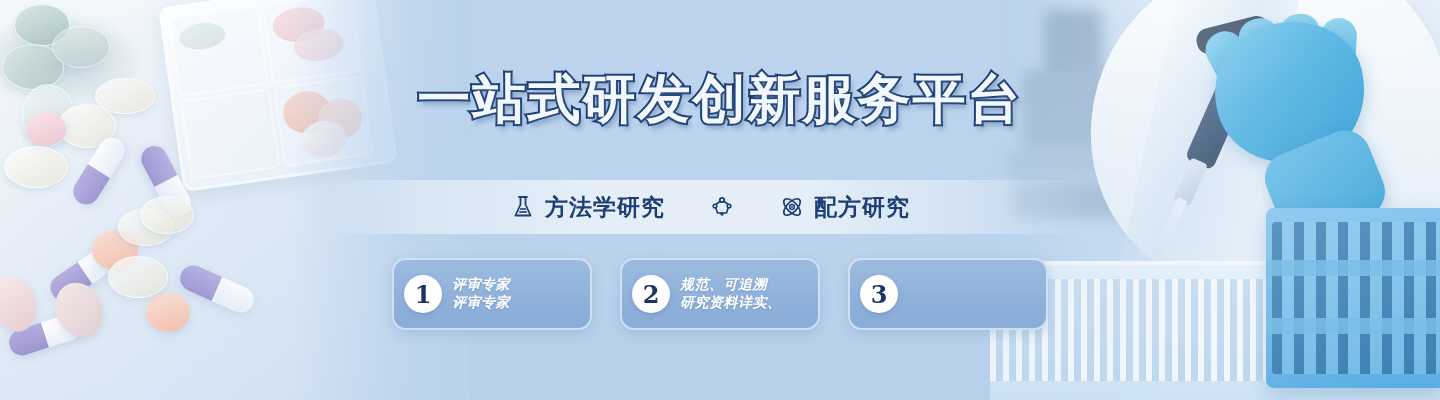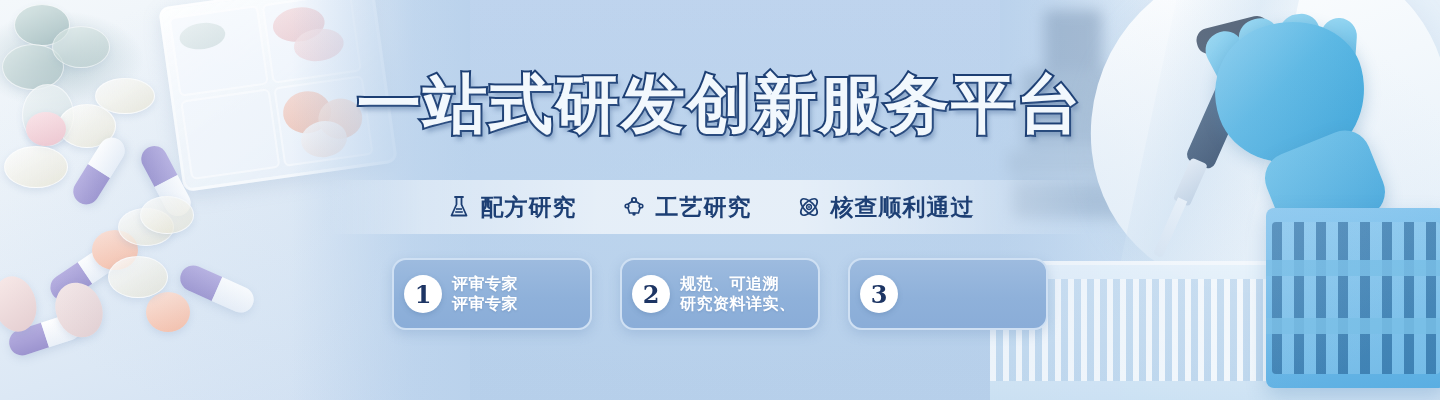--- a/index.html
+++ b/index.html
@@ -139,21 +139,21 @@
     mix-blend-mode:normal;
   }
 
   
   .content{position:absolute;inset:0;}
 
   .title{
     position:absolute;left:0;right:0;top:72px;
     text-align:center;
     font-family:"DejaVu Sans","Liberation Sans",sans-serif;
-    font-size:64px;
+    font-size:53px;
     font-weight:bold;
     letter-spacing:2px;
     color:#f2f8fd;
     -webkit-text-stroke:4px #1d3f74;
     paint-order:stroke fill;
     text-shadow:3px 5px 5px rgba(70,105,150,.45);
     line-height:1;
     white-space:nowrap;
   }
 
@@ -195,23 +195,24 @@
     width:38px;height:38px;flex:0 0 38px;border-radius:50%;
     background:#ffffff;
     display:flex;align-items:center;justify-content:center;
     font-family:"DejaVu Serif","Liberation Serif",serif;
     font-size:24px;font-weight:bold;color:#1d3564;
     box-shadow:0 2px 5px rgba(80,115,160,.3);
   }
   .card-lines{margin-left:10px;}
   .card-lines div{
     font-family:"DejaVu Sans","Liberation Sans",sans-serif;
-    font-size:16px;font-weight:bold;color:#ffffff;line-height:1.28;
+    font-size:14px;font-weight:bold;color:#ffffff;line-height:1.28;
     white-space:nowrap;letter-spacing:.5px;
     text-shadow:0 1px 2px rgba(70,105,150,.25);
+    font-style:italic;
   }
 </style>
 </head>
 <body>
 
 <div class="banner">
 
   <div class="bg-base"></div>
 
   <div class="bg-left">
@@ -308,49 +309,48 @@
     <div class="subbar">
 
       <div class="subitem">
         <span class="ico">
           <svg viewBox="0 0 26 26" width="26" height="26">
             <path d="M9 3h8M10.5 3v7.5L5.5 21.5h15L15.5 10.5V3" fill="none" stroke="#1d3f74" stroke-width="1.8" stroke-linecap="round" stroke-linejoin="round"></path>
             <line x1="10" y1="15" x2="16" y2="15" stroke="#1d3f74" stroke-width="1.6"></line>
             <line x1="9.2" y1="18" x2="16.8" y2="18" stroke="#1d3f74" stroke-width="1.6"></line>
           </svg>
         </span>
-        <span class="txt">配方研究</span>
+        <span class="txt">方法学研究</span>
       </div>
 
       <div class="subitem">
         <span class="ico">
           <svg viewBox="0 0 26 26" width="26" height="26">
             <path d="M13 6 L6 11 L8.5 19 L17.5 19 L20 11 Z" fill="none" stroke="#1d3f74" stroke-width="1.6" stroke-linejoin="round"></path>
             <circle cx="13" cy="6" r="3.1" fill="#1d3f74"></circle>
             <circle cx="13" cy="6" r="1.2" fill="#e9f1fa"></circle>
             <circle cx="6" cy="12" r="2.6" fill="#1d3f74"></circle>
             <circle cx="6" cy="12" r="1" fill="#e9f1fa"></circle>
             <circle cx="20" cy="12" r="2.6" fill="#1d3f74"></circle>
             <circle cx="20" cy="12" r="1" fill="#e9f1fa"></circle>
             <circle cx="13" cy="20" r="1.7" fill="#1d3f74"></circle>
           </svg>
         </span>
-        <span class="txt">工艺研究</span>
       </div>
 
       <div class="subitem">
         <span class="ico">
           <svg viewBox="0 0 26 26" width="26" height="26">
             <ellipse cx="13" cy="13" rx="5" ry="10.5" fill="none" stroke="#1d3f74" stroke-width="1.7" transform="rotate(45 13 13)"></ellipse>
             <ellipse cx="13" cy="13" rx="5" ry="10.5" fill="none" stroke="#1d3f74" stroke-width="1.7" transform="rotate(-45 13 13)"></ellipse>
             <circle cx="13" cy="13" r="2.4" fill="none" stroke="#1d3f74" stroke-width="1.5"></circle>
             <circle cx="13" cy="13" r="1" fill="#1d3f74"></circle>
           </svg>
         </span>
-        <span class="txt">核查顺利通过</span>
+        <span class="txt">配方研究</span>
       </div>
 
     </div>
 
     <div class="cards">
 
       <div class="card">
         <div class="badge">1</div>
         <div class="card-lines">
           <div>评审专家</div>

